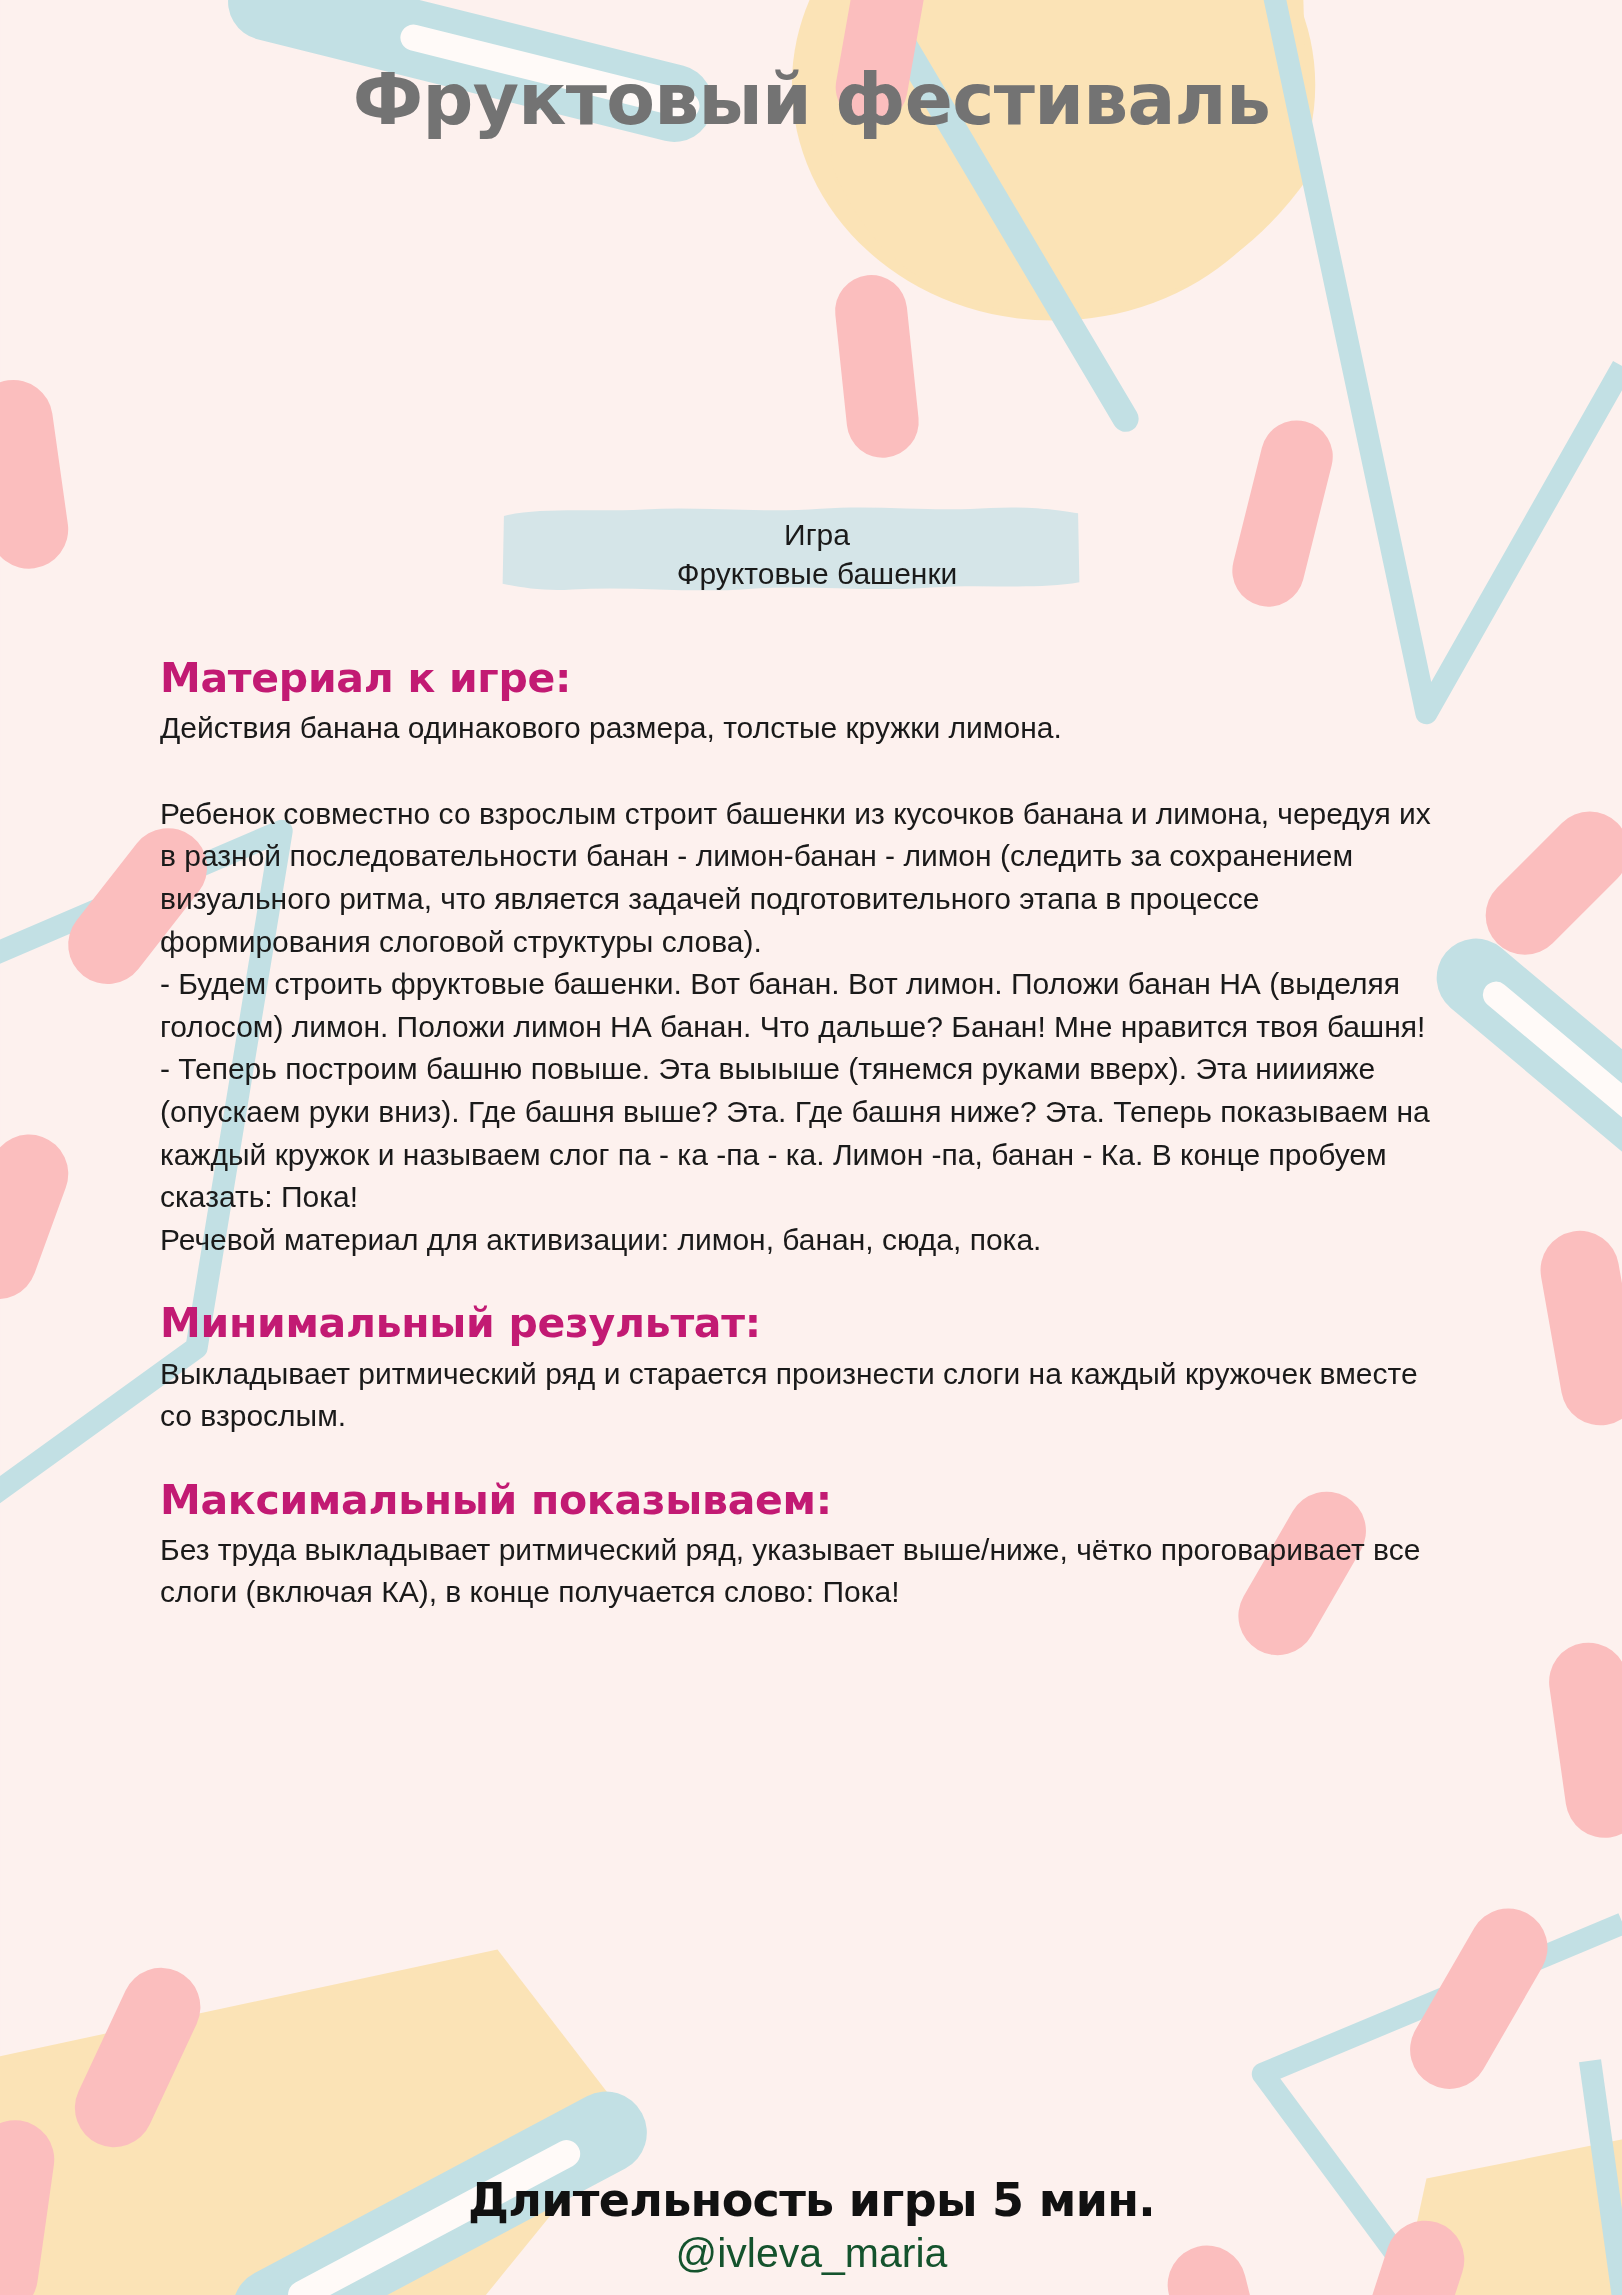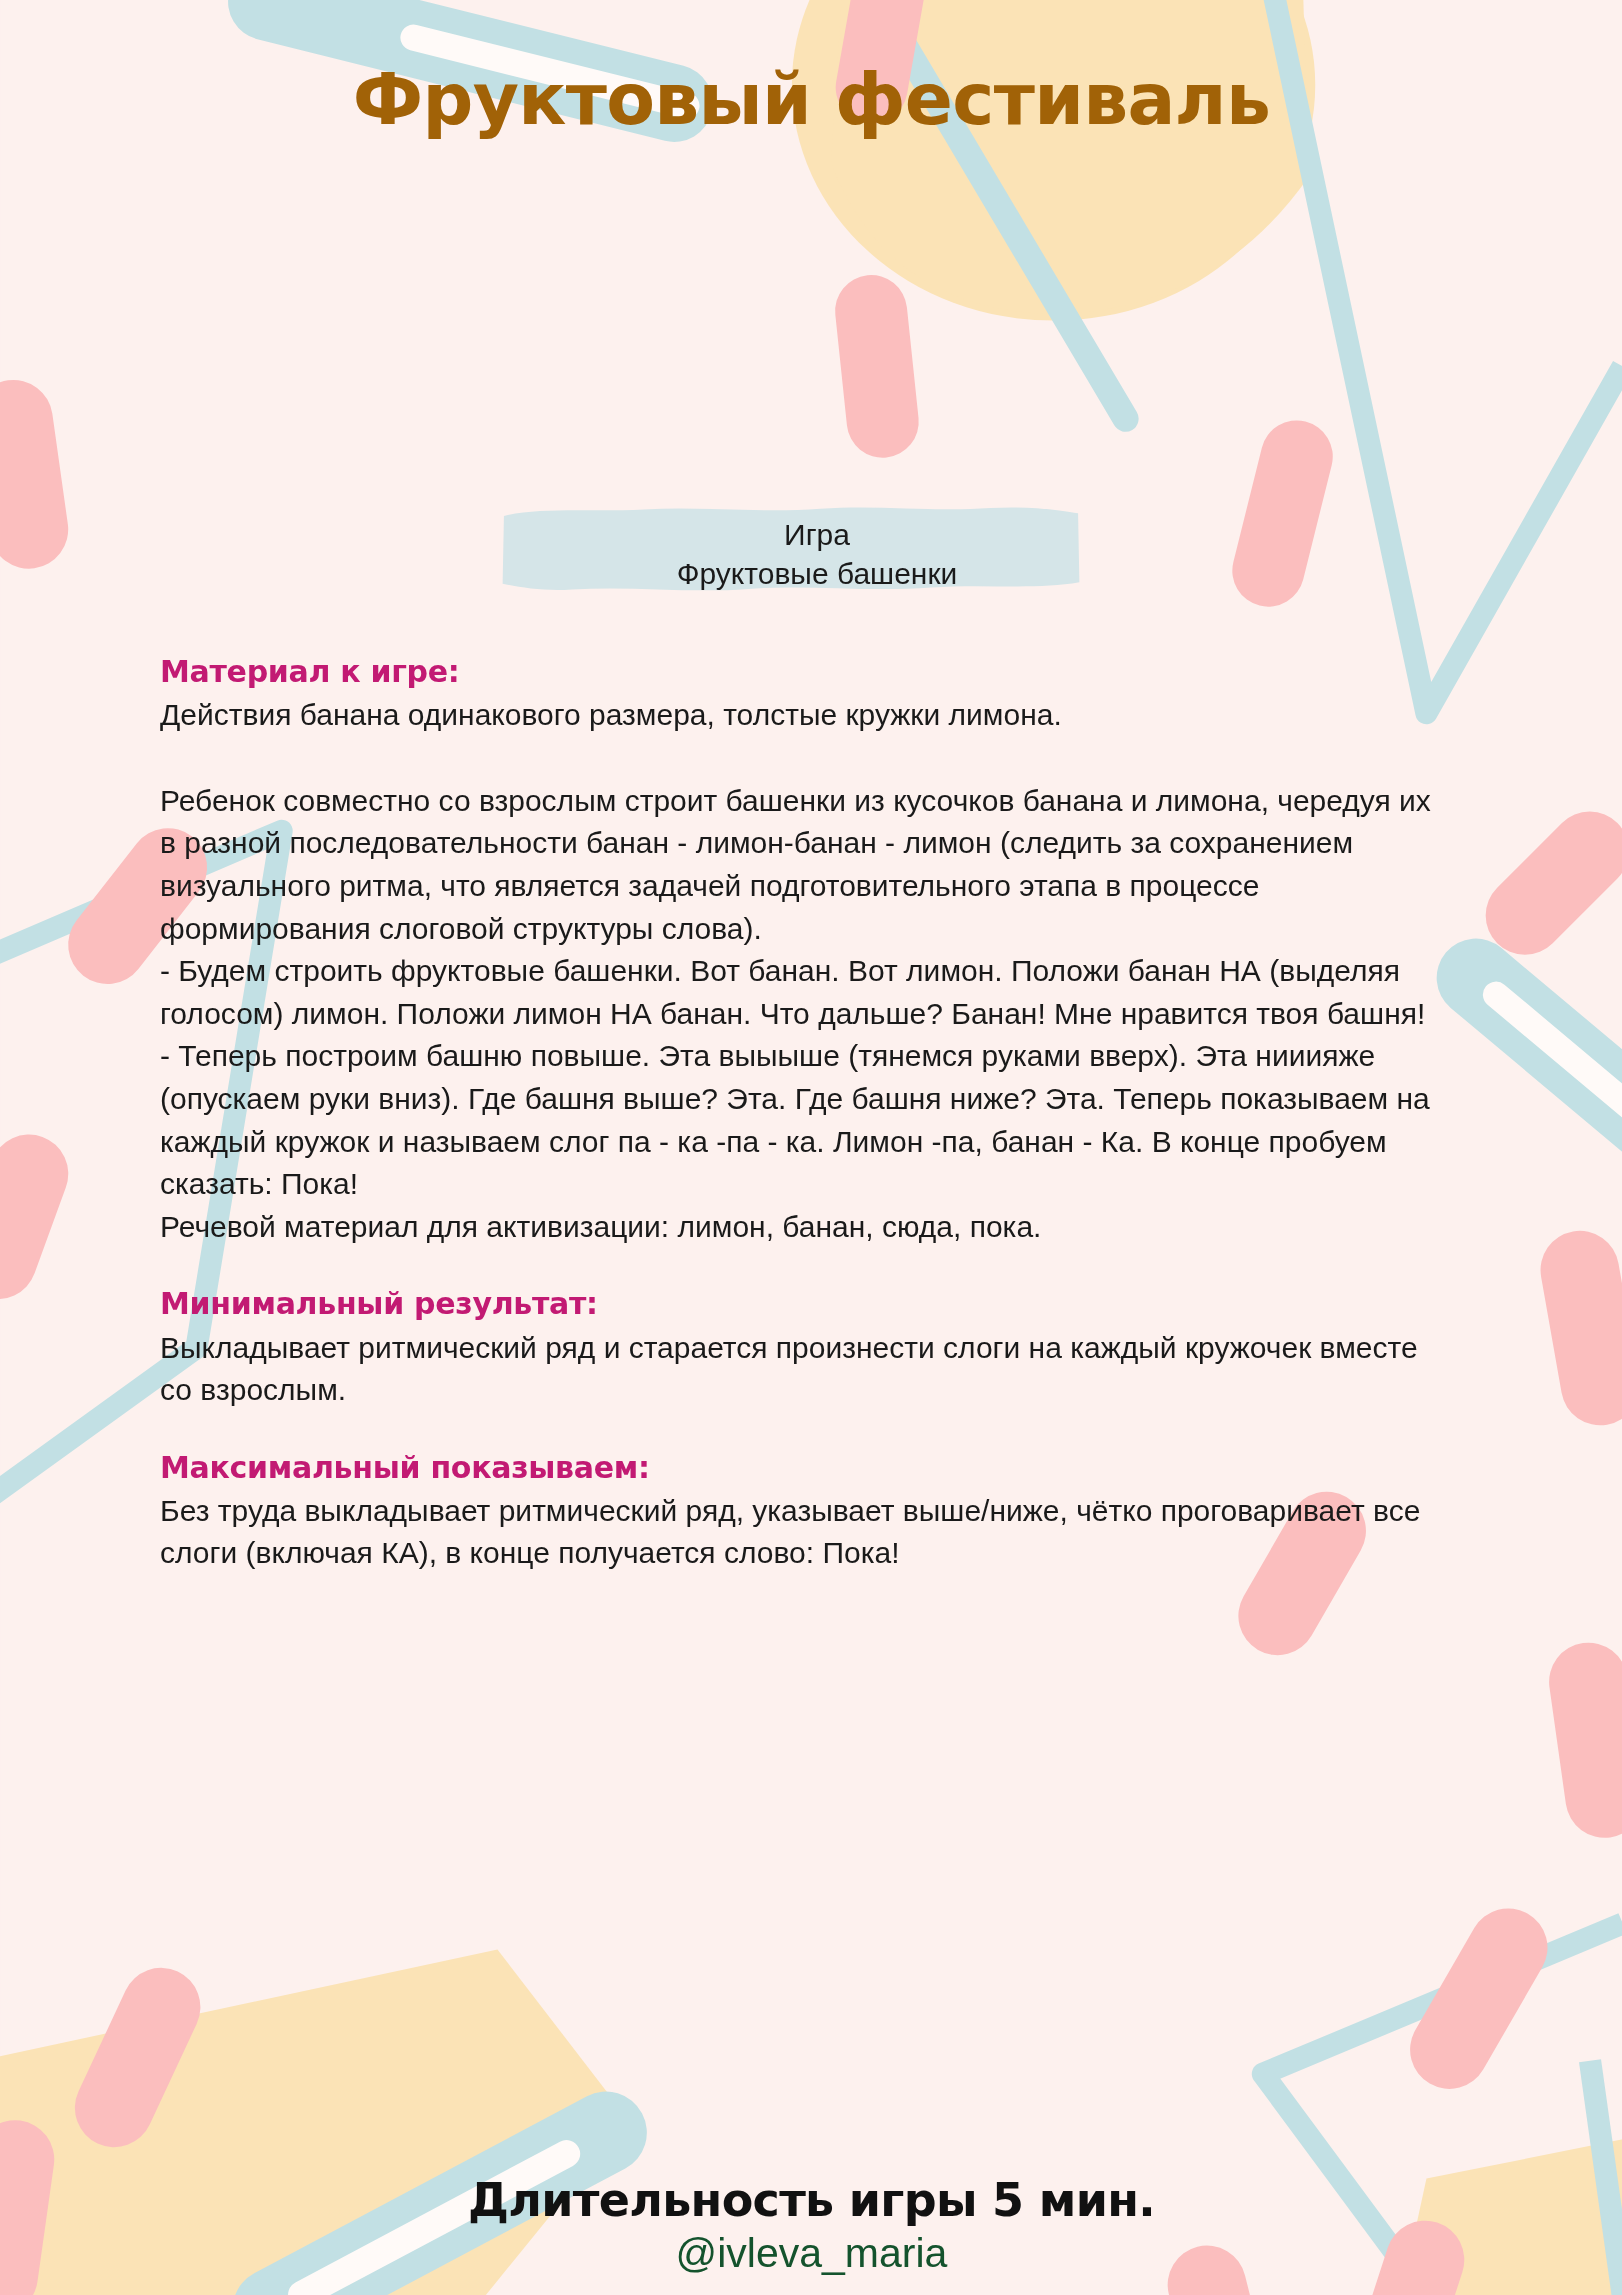--- a/index.html
+++ b/index.html
@@ -13,21 +13,21 @@
   #bg-decor{position:absolute;inset:0;width:1623px;height:2295px;z-index:0;pointer-events:none;}
   .page{position:relative;z-index:2;width:1623px;height:2295px;}
 
   
   .title{
     position:absolute;left:0;right:0;top:58px;
     text-align:center;
     font-weight:bold;
     font-size:71px;
     letter-spacing:-0.7px;
-    color:#a16207;
+    color:#737373;
     font-family:"DejaVu Sans", sans-serif;
   }
 
   
   .subtitle{
     position:absolute;left:157px;width:1315px;top:193px;
     text-align:center;
     font-weight:bold;
     font-size:47px;
     line-height:1.30;
@@ -55,21 +55,21 @@
     position:absolute;left:0;top:0;width:582px;height:99px;z-index:-1;
   }
 
   
   .body-col{
     position:absolute;left:160px;width:1292px;top:654px;
   }
   .sec-head{
     color:#C21A73;
     font-weight:bold;
-    font-size:30px;
+    font-size:41px;
     font-family:"DejaVu Sans", sans-serif;
     letter-spacing:-0.3px;
     margin:0 0 5.2px 0;
   }
   .sec-body{
     color:#1a1a1a;
     font-size:30px;
     line-height:1.42;
     font-family:"Liberation Sans", sans-serif;
     margin:0;

